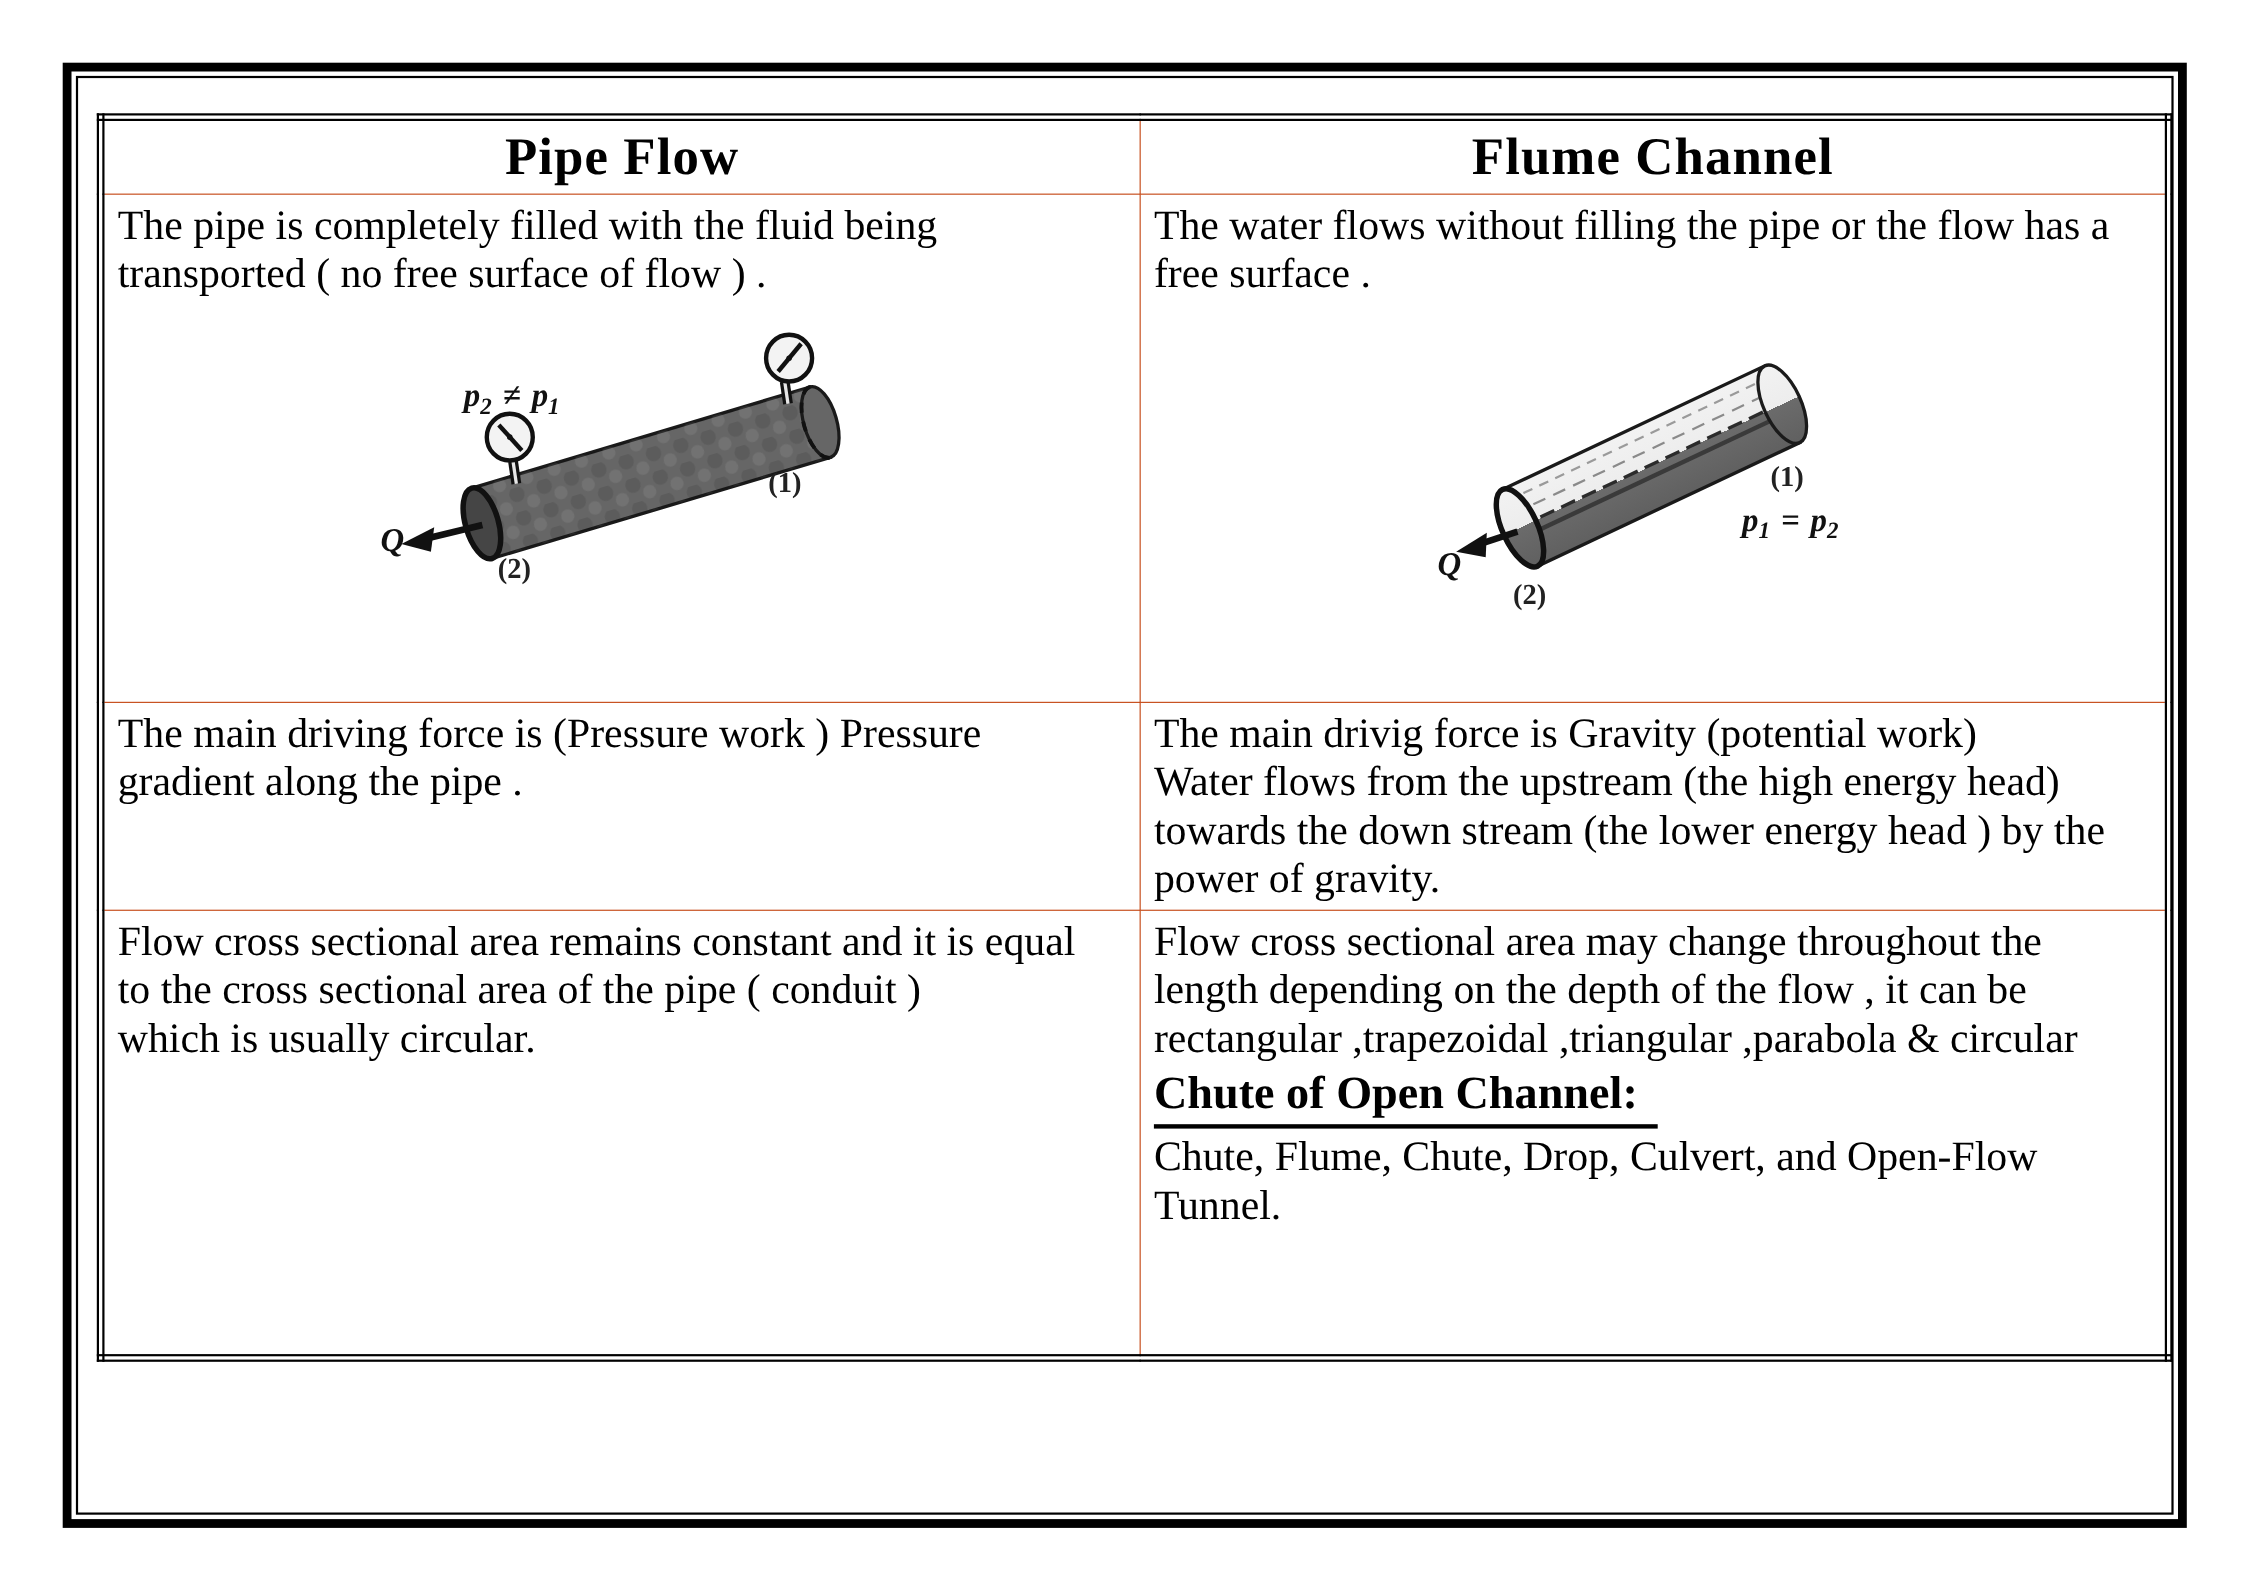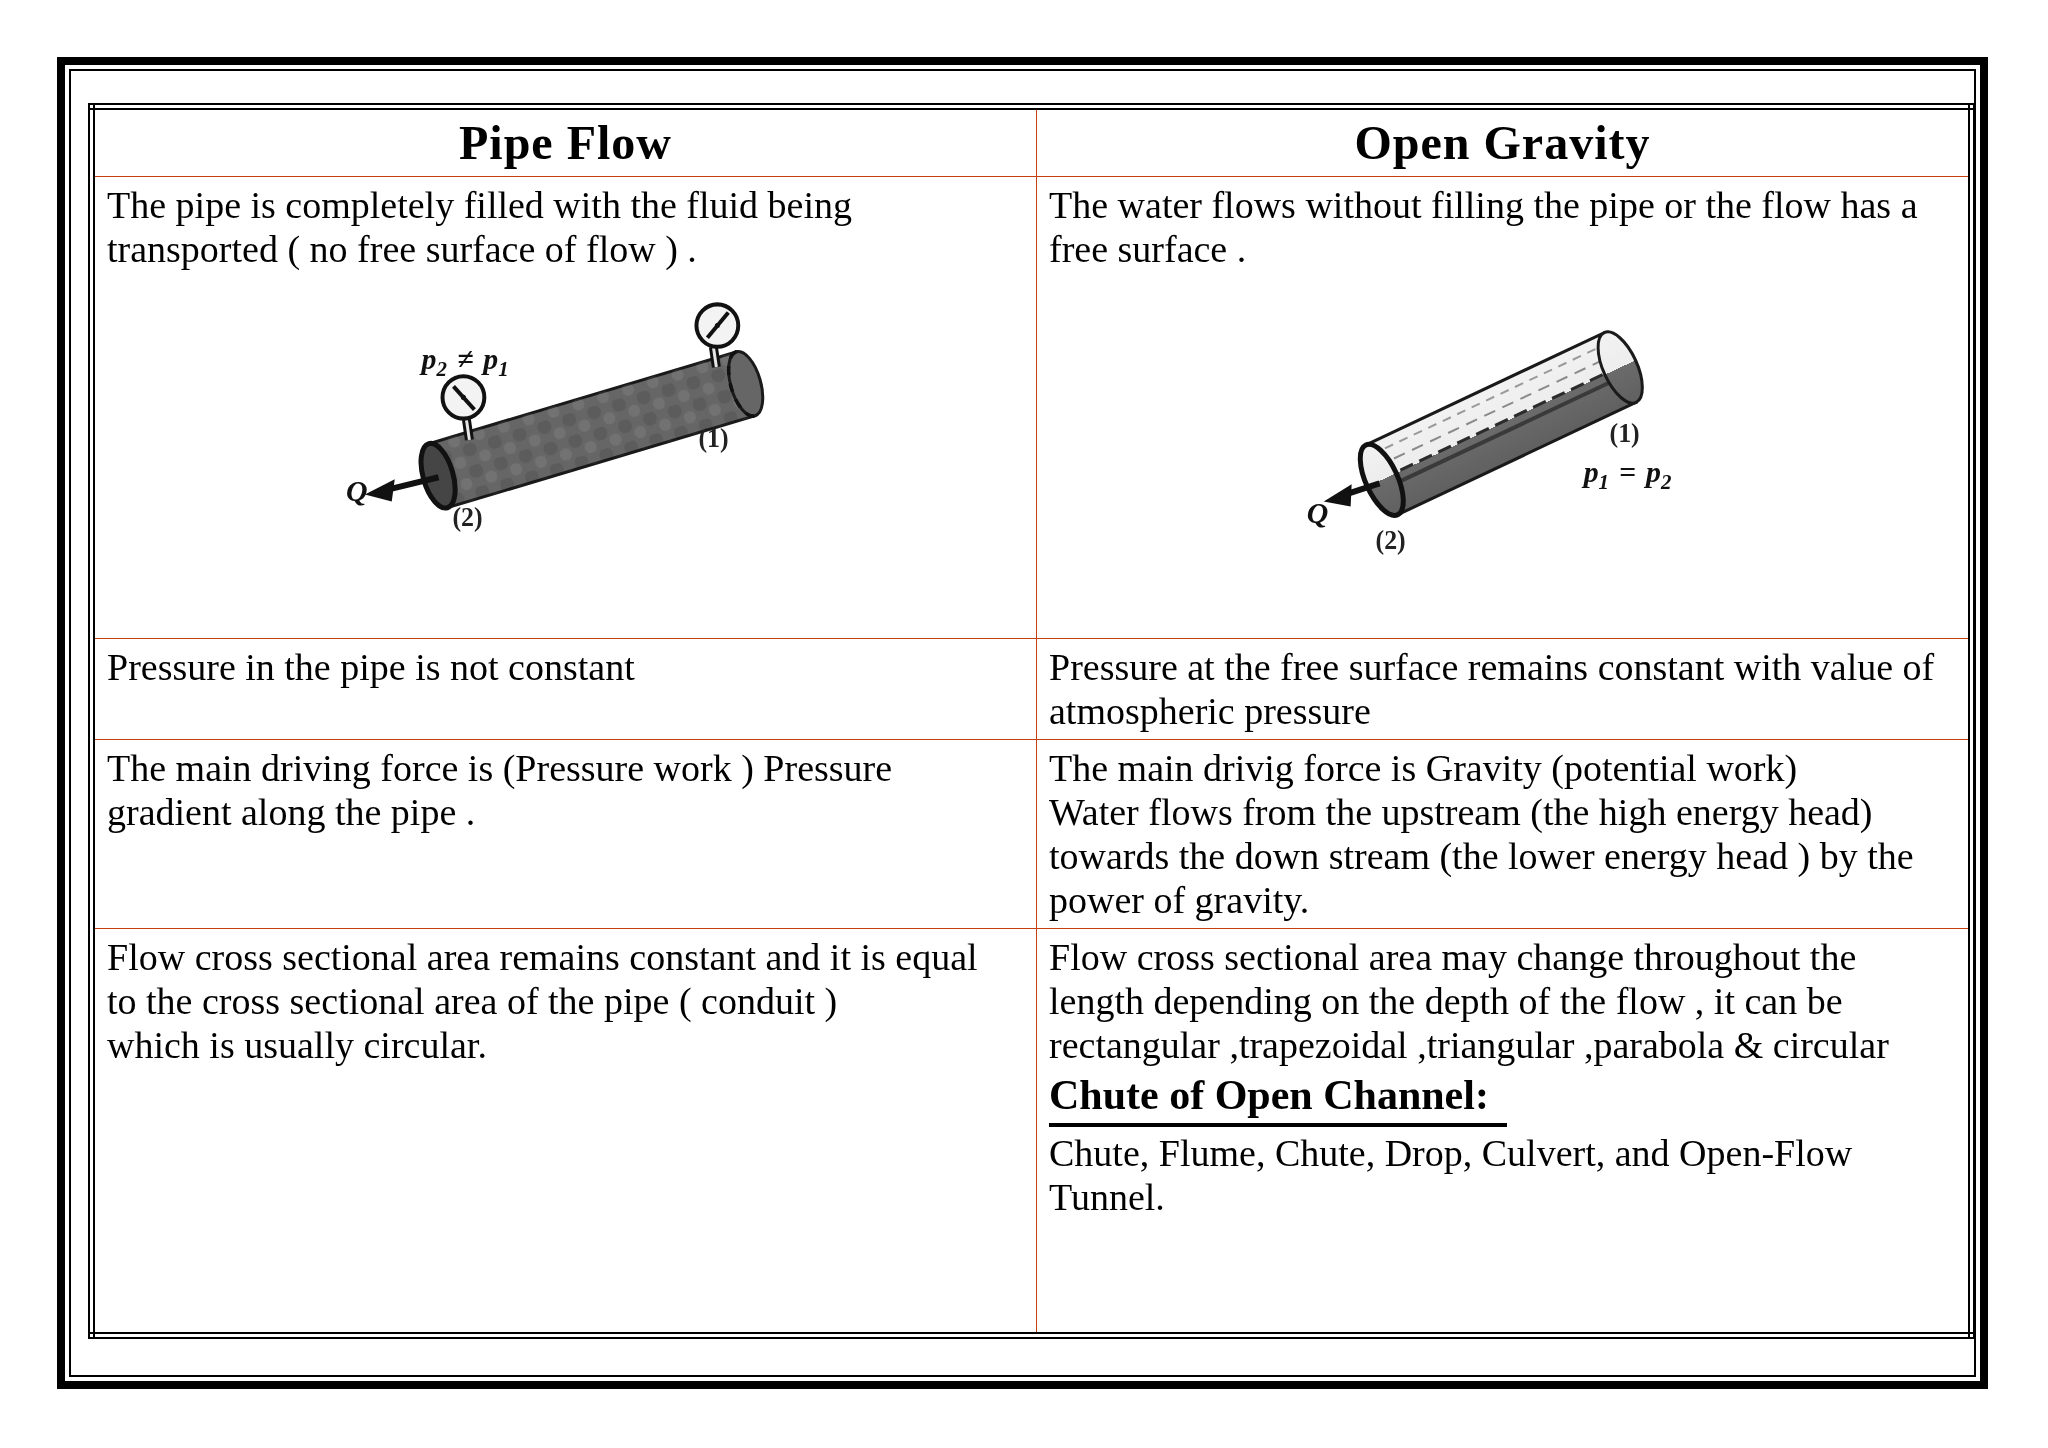--- a/index.html
+++ b/index.html
@@ -117,21 +117,21 @@
 </div>
 
 <table class="compare">
   <colgroup>
     <col style="width:945px">
     <col style="width:935px">
   </colgroup>
   <thead>
     <tr style="height:57px">
       <th class="hdr">Pipe Flow</th>
-      <th class="hdr">Open Gravity</th>
+      <th class="hdr">Flume Channel</th>
     </tr>
   </thead>
   <tbody>
     <tr style="height:462px">
       <td class="figcell">
         <div class="celltext">The pipe is completely filled with the fluid being
 transported ( no free surface of flow ) .</div>
 
         <svg class="fig" viewBox="0 0 945 456" preserveAspectRatio="none">
           <defs>
@@ -209,29 +209,20 @@
           </g>
 
           <text class="ptlabel" x="575" y="262">(1)</text>
           <text class="plabel" x="549" y="302"><tspan>p</tspan><tspan class="psub" dy="7">1</tspan><tspan dy="-7" dx="10">=</tspan><tspan dx="10">p</tspan><tspan class="psub" dy="7">2</tspan></text>
           <text class="ptlabel" x="340" y="368">(2)</text>
           <text class="qlabel" x="271" y="342">Q</text>
         </svg>
       </td>
     </tr>
 
-    <tr style="height:95px">
-      <td>
-        <div class="celltext">Pressure in the pipe is not constant</div>
-      </td>
-      <td>
-        <div class="celltext">Pressure at the free surface remains constant with value of
-atmospheric pressure</div>
-      </td>
-    </tr>
 
     <tr style="height:181px">
       <td>
         <div class="celltext">The main driving force is (Pressure work ) Pressure
 gradient along the pipe .</div>
       </td>
       <td>
         <div class="celltext">The main drivig force is Gravity (potential work)
 Water flows from the upstream (the high energy head)
 towards the down stream (the lower energy head ) by the

